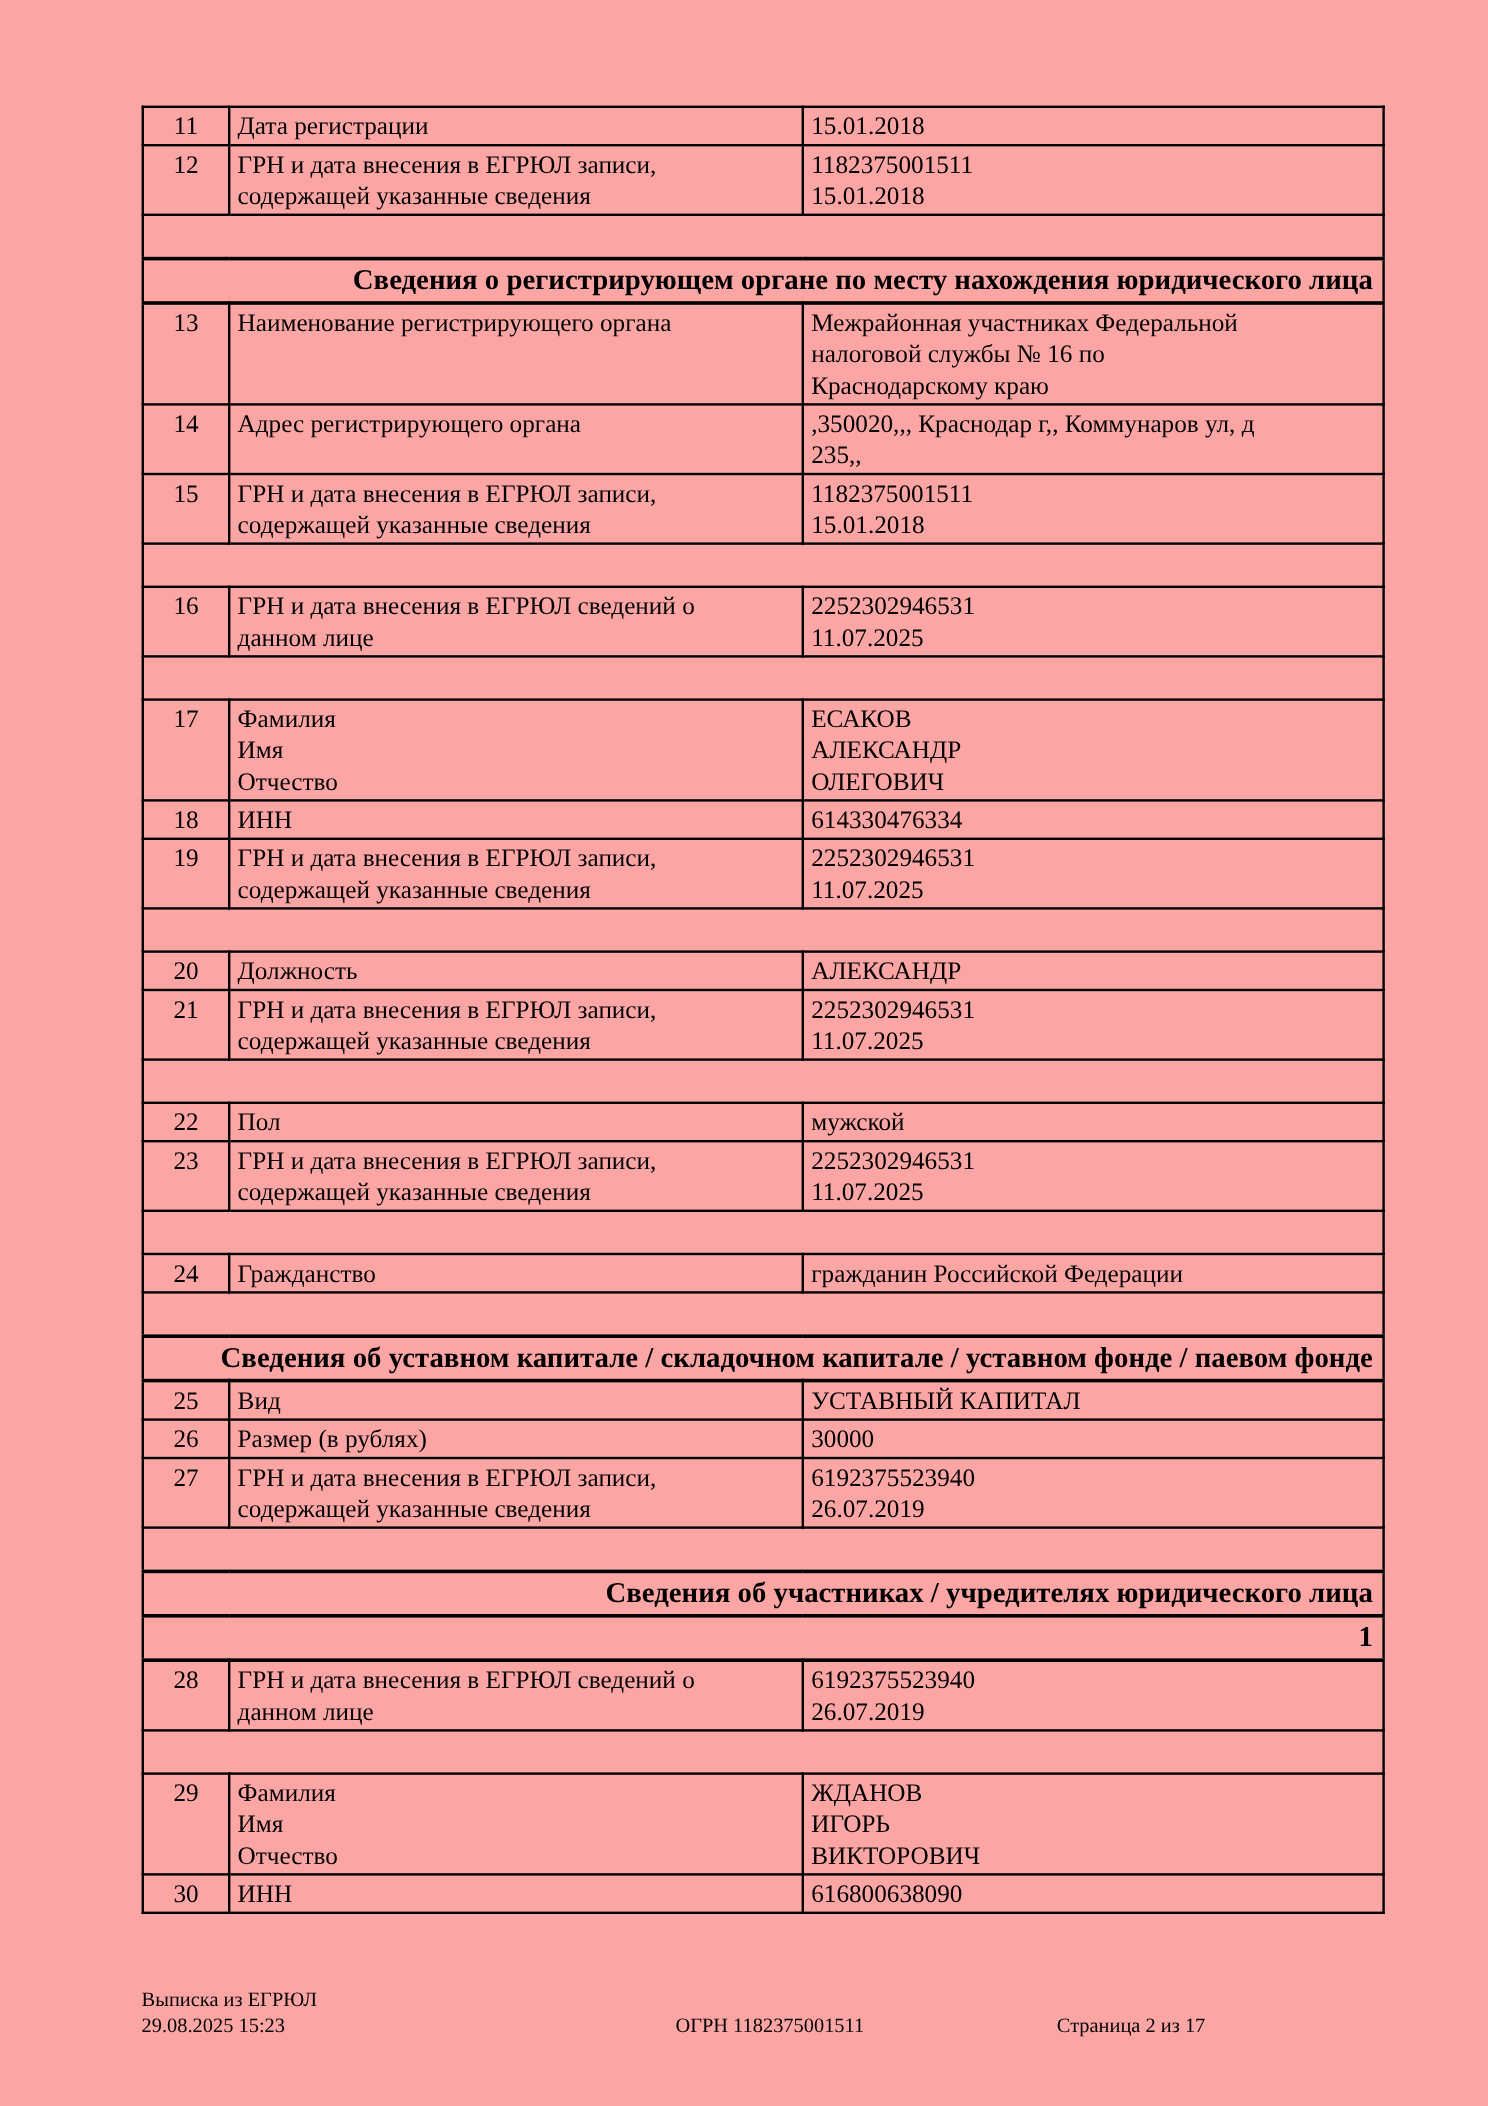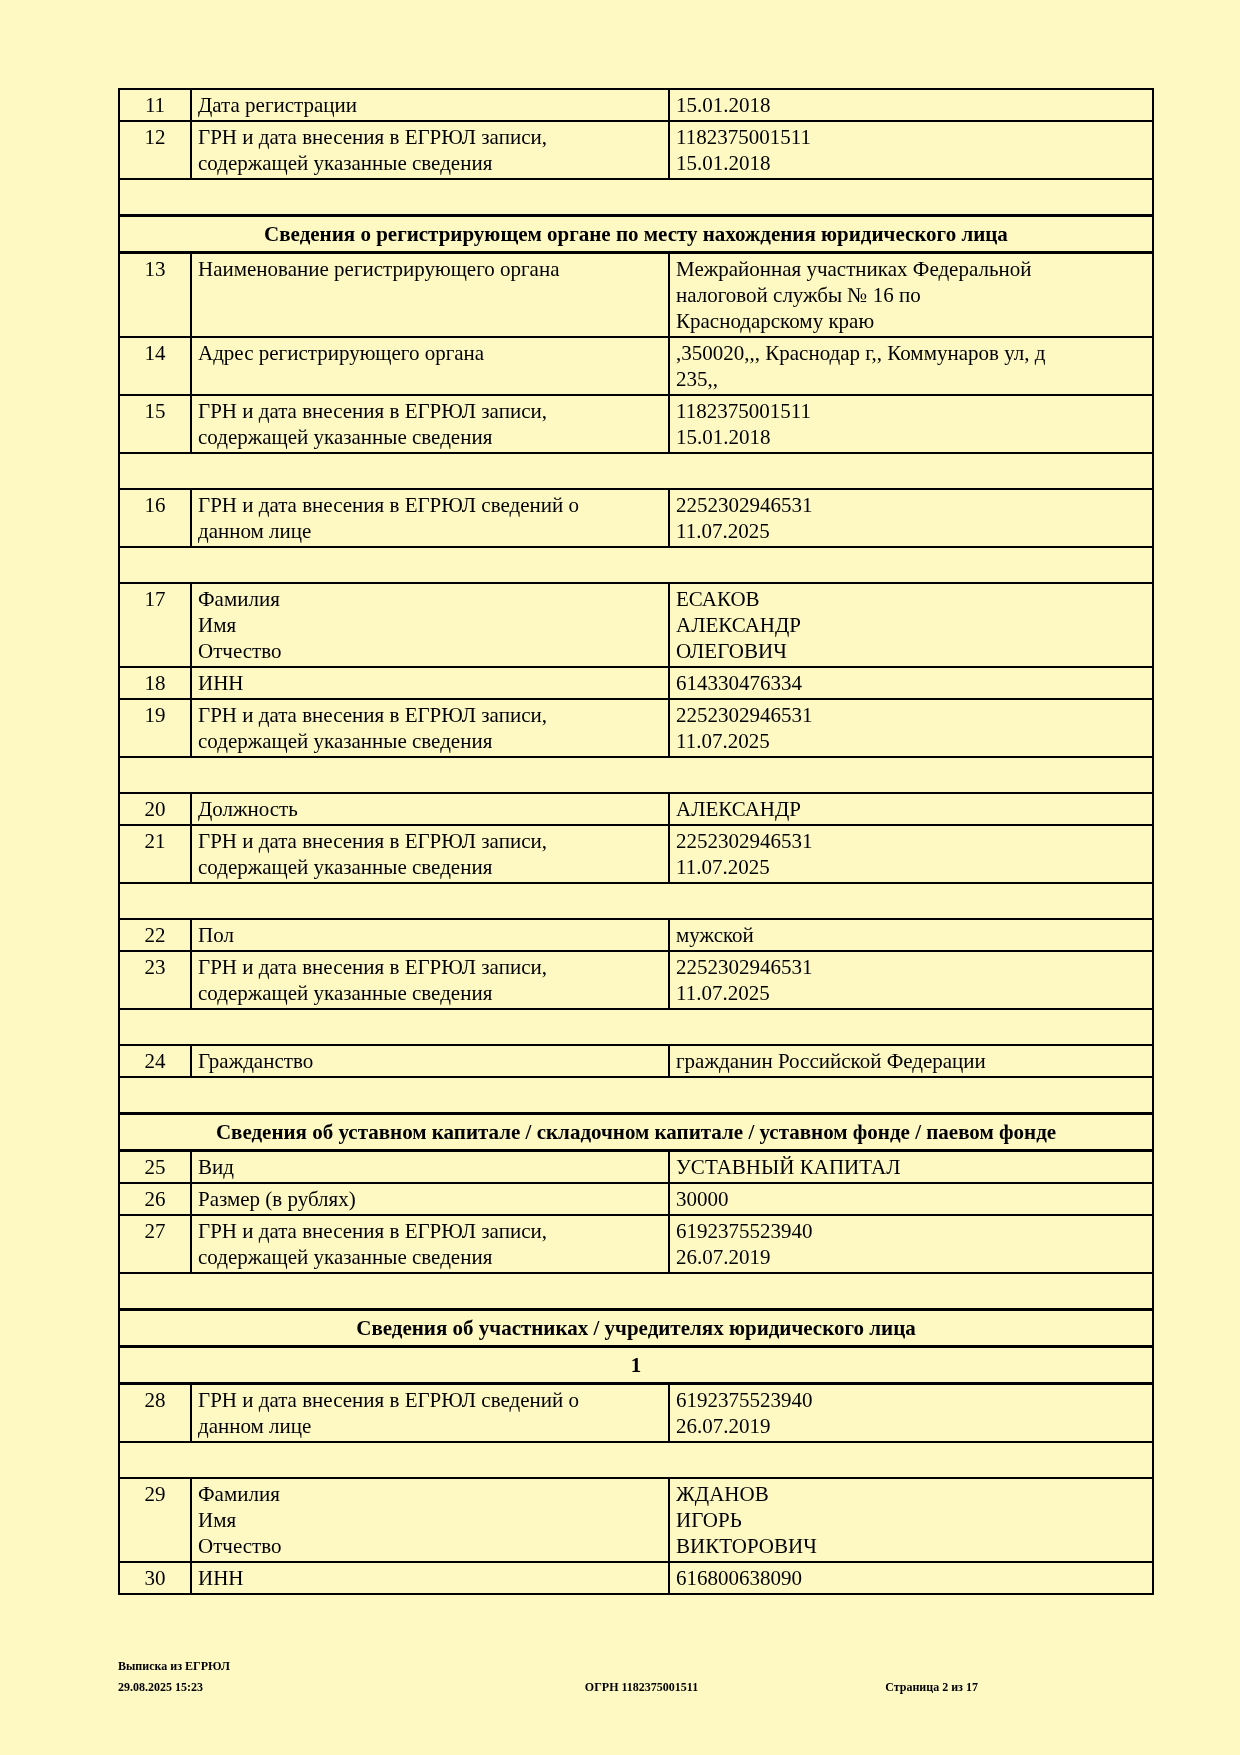--- a/index.html
+++ b/index.html
@@ -11,21 +11,21 @@
     width: 1240px;
     height: 1755px;
     position: relative;
     font-family: "Liberation Serif", "DejaVu Serif", serif;
     color: #000000;
     overflow: hidden;
   }
   .page {
     position: absolute;
     inset: 0;
-    background: #fef9c3;
+    background: #fca5a5;
   }
   table.egrul {
     position: absolute;
     left: 118px;
     top: 88px;
     width: 1034px;
     border-collapse: collapse;
     table-layout: fixed;
   }
   col.c-num   { width: 72px;  }
@@ -39,44 +39,43 @@
     vertical-align: top;
     word-wrap: break-word;
   }
   td.num {
     text-align: center;
     padding-left: 2px;
     padding-right: 2px;
   }
   td.section, td.subsection {
     font-weight: bold;
-    text-align: center;
-    font-size: 21px;
+    text-align: right;
+    font-size: 24px;
     line-height: 28px;
     padding: 3px 8px;
     border-top-width: 3px;
     border-bottom-width: 3px;
   }
   tr.spacer-row td {
     height: 34px;
     padding: 0;
     border-top-width: 2px;
     border-bottom-width: 2px;
   }
   .footer {
     position: absolute;
     left: 118px;
     top: 1656px;
     width: 1047px;
     display: grid;
     grid-template-columns: 1fr auto 1fr;
     align-items: end;
-    font-size: 12px;
+    font-size: 17px;
     line-height: 21px;
-    font-weight: bold;
   }
   .footer .footer-left   { text-align: left;   }
   .footer .footer-center { text-align: right; }
   .footer .footer-right  { text-align: center;  }
 </style>
 </head>
 <body>
 
 <div class="page">
 

